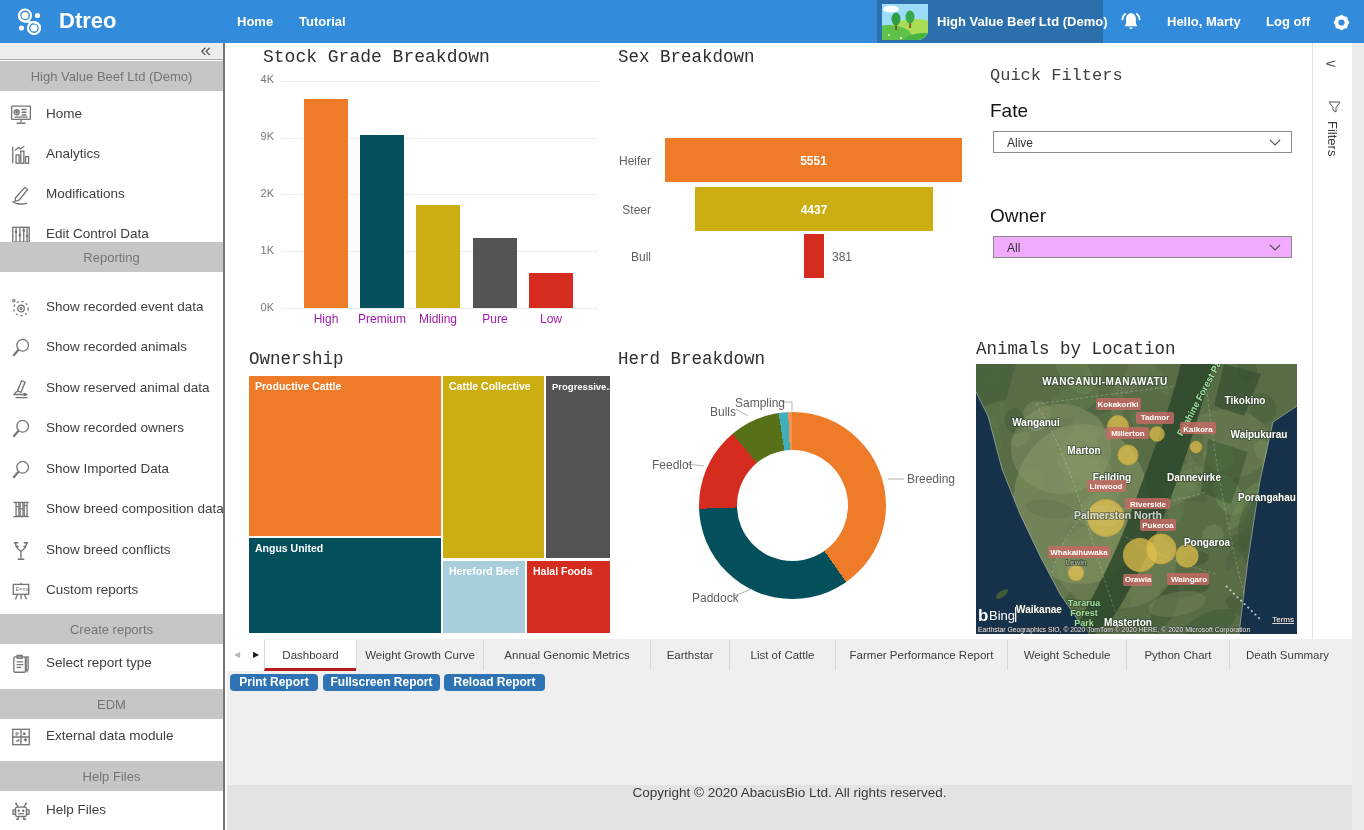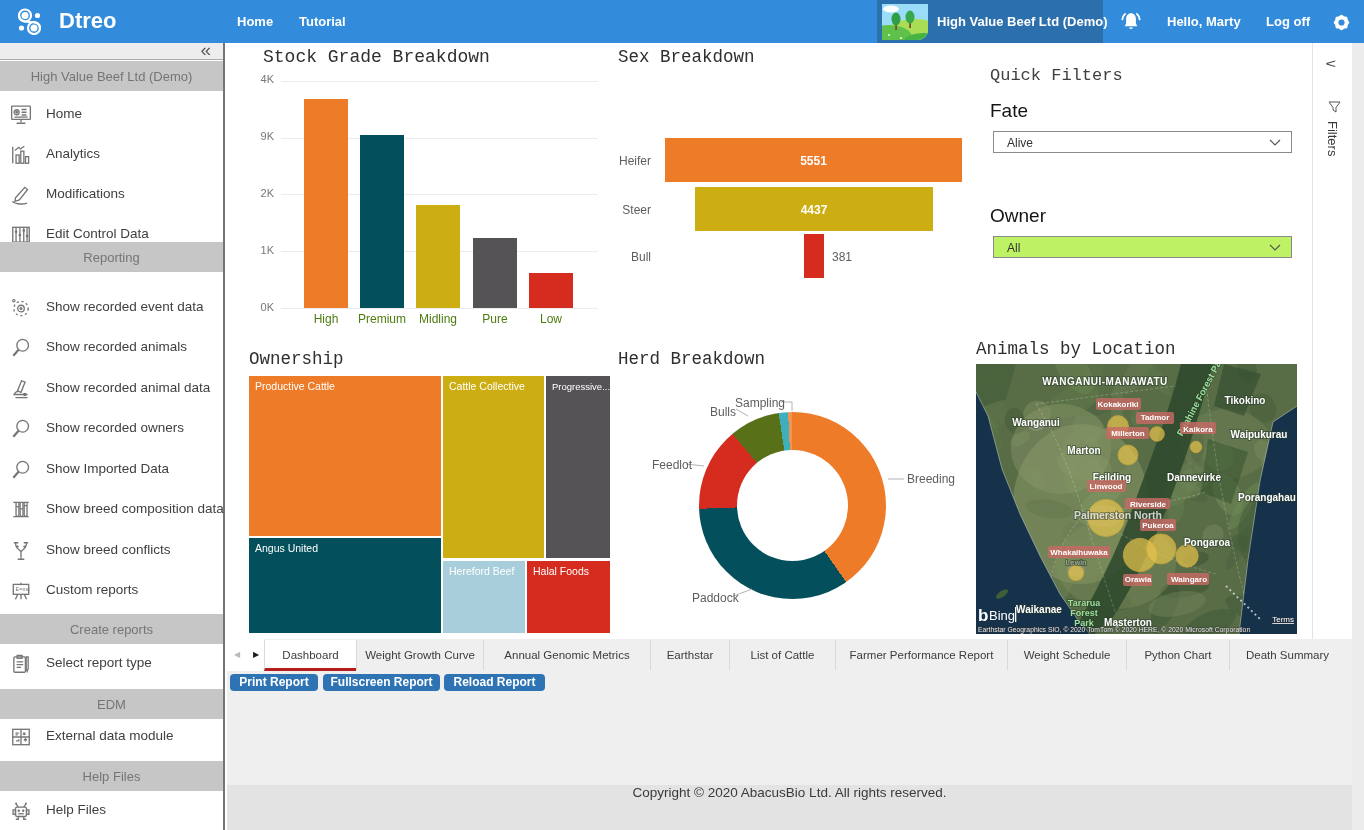--- a/index.html
+++ b/index.html
@@ -18,27 +18,27 @@
 .sband { position:absolute; left:0; width:223px; height:30px; background:#c6c6c6; color:#757575; text-align:center; }
 .sband span { display:inline-block; margin-top:8px; font-size:13px; }
 .sitem { position:absolute; left:0; width:223px; height:40px; }
 .sitem svg { position:absolute; left:10px; top:9px; }
 .sitem .t { position:absolute; left:46px; top:11px; font-size:13.5px; color:#404040; white-space:nowrap; }
 
 #contentbg { position:absolute; left:227px; top:43px; width:1085px; height:597px; background:#fff; }
 #content { position:absolute; left:0; top:0; width:1364px; height:830px; }
 .vtitle { position:absolute; font-size:17.5px; color:#2f2f2f; white-space:nowrap;font-family:Liberation Mono, monospace; }
 .axlab { position:absolute; font-size:11px; color:#777; }
-.xlab { position:absolute; font-size:12px; color:#4d7c0f; text-align:center; }
+.xlab { position:absolute; font-size:12px; color:#a21caf; text-align:center; }
 .grid { position:absolute; height:1px; background:#ececec; }
 .bar { position:absolute; }
 .flab { position:absolute; font-size:12px; color:#605e5c; text-align:right; width:40px; }
 .fval { position:absolute; color:#fff; font-weight:bold; font-size:12px; text-align:center; }
 .tmrect { position:absolute; overflow:hidden; }
-.tmrect span { position:absolute; left:6px; top:4px; font-size:10.5px; font-weight:normal; color:#fff; white-space:nowrap; }
+.tmrect span { position:absolute; left:6px; top:4px; font-size:10.5px; font-weight:bold; color:#fff; white-space:nowrap; }
 .dlab { position:absolute; font-size:12px; color:#605e5c; white-space:nowrap; }
 
 #fpane { position:absolute; left:1312px; top:43px; width:40px; height:597px; background:#fff; border-left:1px solid #e3e3e3; }
 #scrollstrip { position:absolute; left:1352px; top:43px; width:12px; height:787px; background:#ececec; }
 
 #tabrow { position:absolute; left:227px; top:639px; width:1125px; height:32px; background:#efefef; }
 .tab { position:absolute; top:1px; height:30px; background:#efefef; border-left:1px solid #d9d9d9; color:#3c3c3c; font-size:11.5px; text-align:center; white-space:nowrap; }
 .tab span { display:inline-block; margin-top:9px; }
 #bottomarea { position:absolute; left:227px; top:671px; width:1125px; height:159px; background:#efefef; }
 .btn { position:absolute; top:3px; height:17px; background:#2e74b4; border-radius:4px; color:#fff; font-weight:bold; font-size:12px; text-align:center; }
@@ -173,21 +173,21 @@
     </div>
   <div class="sitem" style="top:326px">
       <svg width="22" height="22" viewBox="0 0 20 20">
         <g fill="none" stroke="#757575" stroke-width="1.2">
           <path d="M10.5 2.5 l3.2 1.2 L10 13 l-3.2 -1.2 Z"></path>
           <path d="M8 12 C5.5 12.5 4.2 13.5 4.2 15"></path>
           <path d="M3 15 h13 M5 17.8 h11"></path>
           <circle cx="13.5" cy="15" r="1"></circle>
         </g>
       </svg>
-      <div class="t">Show recorded animal data</div>
+      <div class="t">Show reserved animal data</div>
     </div>
   <div class="sitem" style="top:366px">
       <svg width="22" height="22" viewBox="0 0 20 20">
         <g fill="none" stroke="#757575" stroke-width="1.2">
           <circle cx="11.5" cy="7.5" r="5.3"></circle>
           <path d="M7.8 11.6 L3 17" stroke-width="2"></path>
         </g>
       </svg>
       <div class="t">Show recorded owners</div>
     </div>
@@ -317,21 +317,21 @@
 <div class="dlab" style="left:832px;top:250px">381</div>
 <div class="vtitle" style="left:990px;top:66px;font-size:17px;color:#404040">Quick Filters</div>
 <div class="abs" style="left:990px;top:100px;font-size:19px;color:#141414">Fate</div>
 <div class="abs" style="left:990px;top:205px;font-size:19px;color:#141414">Owner</div>
 <div class="abs" style="left:993px;top:131px;width:299px;height:22px;background:#fff;border:1px solid #8a8a8a">
       <div class="abs" style="left:13px;top:4px;font-size:12px;color:#333">Alive</div>
       <svg class="abs" style="right:10px;top:7px" width="12" height="8" viewBox="0 0 12 8">
         <path d="M1 1 L6 6 L11 1" fill="none" stroke="#555" stroke-width="1.2"></path>
       </svg>
     </div>
-<div class="abs" style="left:993px;top:236px;width:299px;height:22px;background:#bef264;border:1px solid #8a8a8a">
+<div class="abs" style="left:993px;top:236px;width:299px;height:22px;background:#f0abfc;border:1px solid #8a8a8a">
       <div class="abs" style="left:13px;top:4px;font-size:12px;color:#333">All</div>
       <svg class="abs" style="right:10px;top:7px" width="12" height="8" viewBox="0 0 12 8">
         <path d="M1 1 L6 6 L11 1" fill="none" stroke="#555" stroke-width="1.2"></path>
       </svg>
     </div>
 <div class="vtitle" style="left:249px;top:349px">Ownership</div>
 <div class="tmrect" style="left:249px;top:376px;width:192px;height:160px;background:#ee7b28">
       <span>Productive Cattle</span>
     </div>
 <div class="tmrect" style="left:443px;top:376px;width:101px;height:182px;background:#ccae13">

